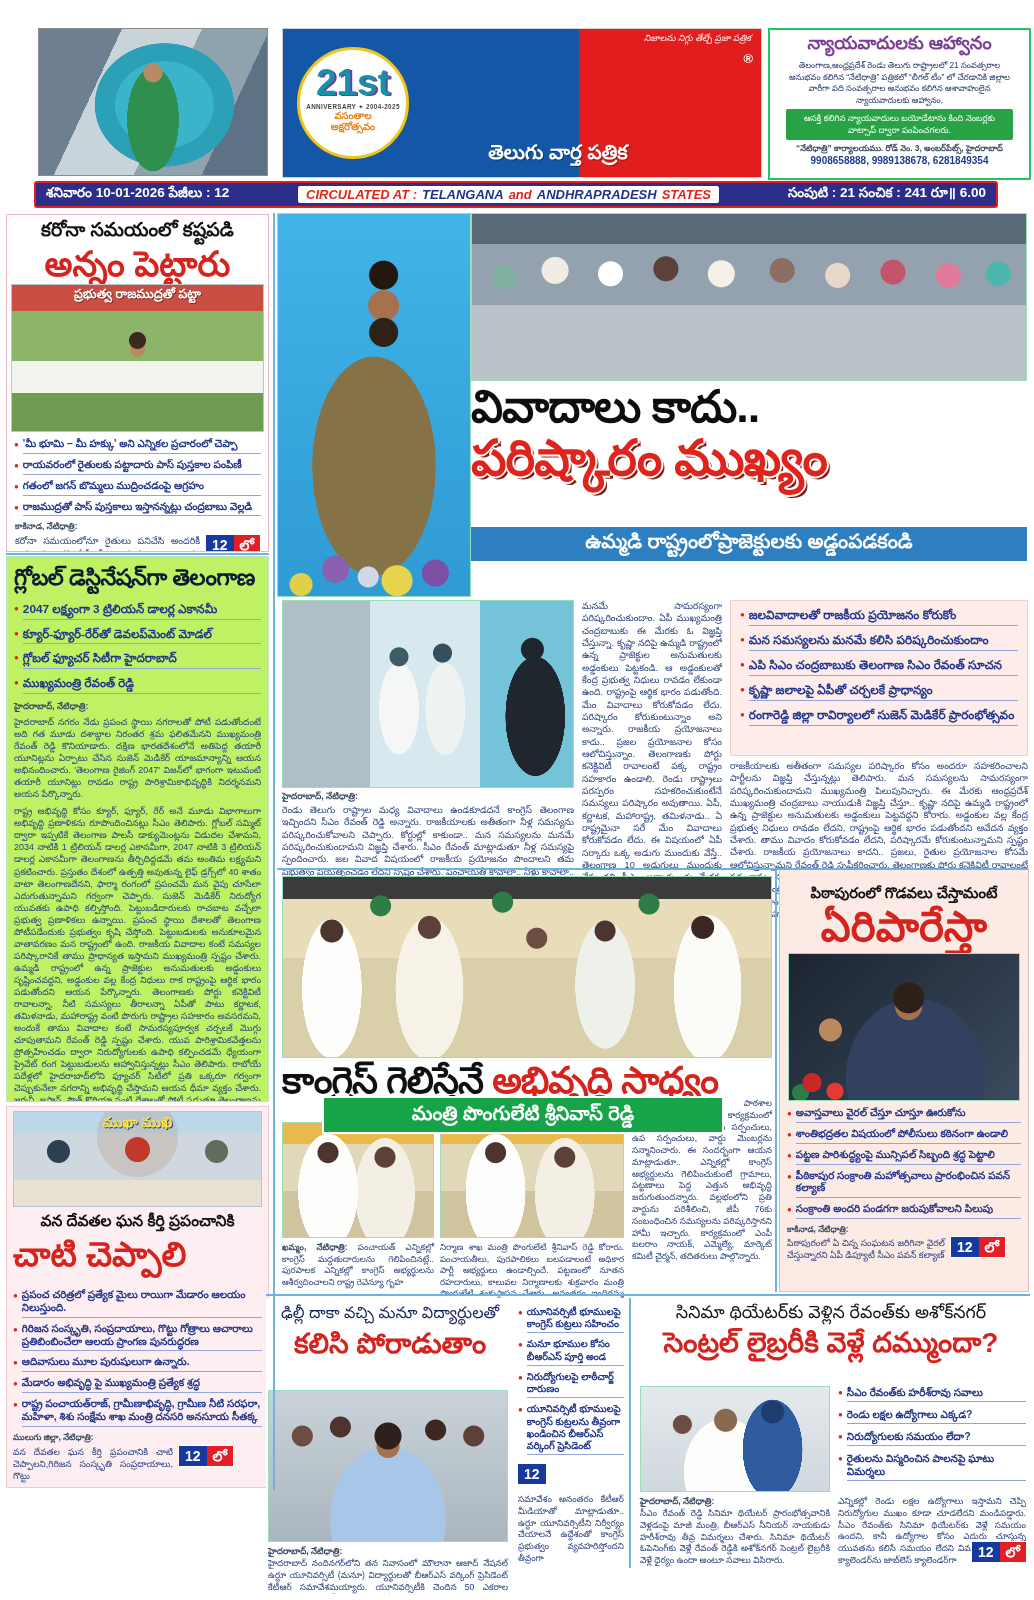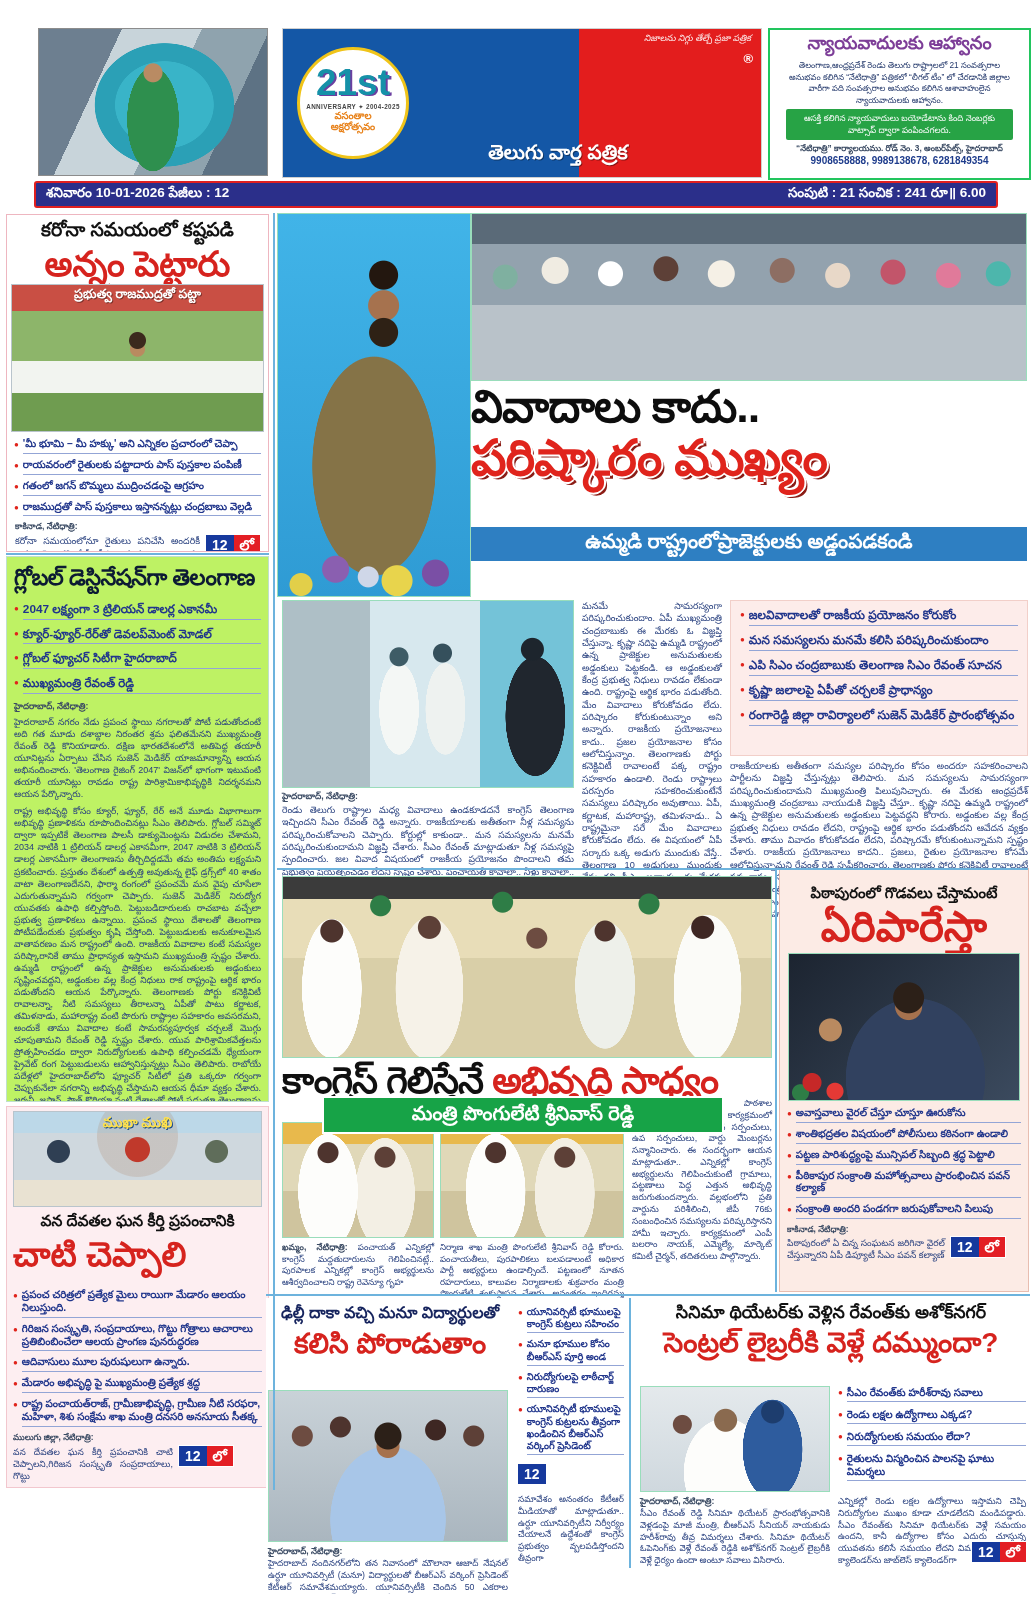--- a/index.html
+++ b/index.html
@@ -182,40 +182,40 @@
       radial-gradient(circle at 52% 30%,#2c2018 0 15px,transparent 16px),
       radial-gradient(circle at 52% 36%,#a6724e 0 13px,transparent 14px),
       radial-gradient(ellipse 70px 80px at 55% 85%,#31415f 0 99%,transparent 100%),
       linear-gradient(135deg,#1c2430,#3b4a5e)}
   #pawan .bls{margin-top:6px;font-size:10.3px}
   #pawan .bls .bl{margin-bottom:5px}
   #pawan .dl{font-size:8.4px;margin-top:2px}
   #pawan .bd{font-size:9px;width:158px}
   
   #ktr{left:266px;top:1298px;width:360px;height:296px;background:#fff;overflow:hidden}
-  #ktr .k{position:absolute;left:2px;top:6px;width:244px;text-align:center;font-size:16px;font-weight:bold;color:#16245e}
+  #ktr .k{position:absolute;left:2px;top:6px;width:244px;text-align:center;font-size:16px;font-weight:normal;color:#16245e}
   #ktr .h{position:absolute;left:2px;top:30px;width:244px;text-align:center;font-size:28px}
   #ktr .bls{position:absolute;left:252px;top:8px;width:106px;font-size:9.8px}
   #ktr .bls .bl{margin-bottom:5px}
   #ktr .kb{position:absolute;left:252px;top:166px}
   #ktr .b2{position:absolute;left:252px;top:196px;width:106px;height:96px;font-size:8.8px}
   #ktrphoto{position:absolute;left:2px;top:92px;width:240px;height:152px;border:1px solid #9db;overflow:hidden;background:
       radial-gradient(circle at 14% 30%,#6d4c41 0 10px,transparent 11px),
       radial-gradient(circle at 30% 24%,#4e342e 0 10px,transparent 11px),
       radial-gradient(circle at 70% 26%,#3e2723 0 10px,transparent 11px),
       radial-gradient(circle at 86% 30%,#5d4037 0 10px,transparent 11px),
       radial-gradient(circle at 50% 30%,#2c2018 0 13px,transparent 14px),
       radial-gradient(circle at 50% 37%,#a6724e 0 11px,transparent 12px),
       radial-gradient(ellipse 58px 74px at 50% 86%,#a8c6e8 0 99%,transparent 100%),
       linear-gradient(180deg,#c9d2d8,#aab6bf)}
   #ktr .cap{position:absolute;left:2px;top:248px;font-size:8.6px}
   #ktr .bd{position:absolute;left:2px;top:260px;width:240px;height:34px;font-size:8.8px}
   
   #harish{left:632px;top:1298px;width:398px;height:270px;background:#fff;overflow:hidden}
-  #harish .k{text-align:center;font-size:17.5px;font-weight:bold;color:#121212;margin-top:4px}
+  #harish .k{text-align:center;font-size:17.5px;font-weight:normal;color:#121212;margin-top:4px}
   #harish .h{text-align:center;font-size:28px;margin-top:1px}
   #hrphoto{position:absolute;left:8px;top:88px;width:190px;height:106px;border:1px solid #9db;overflow:hidden;background:
       radial-gradient(circle at 70% 24%,#1d3d6e 0 11px,transparent 12px),
       radial-gradient(ellipse 30px 50px at 70% 60%,#2e5c9e 0 99%,transparent 100%),
       radial-gradient(circle at 22% 36%,#6d4c41 0 9px,transparent 10px),
       radial-gradient(circle at 45% 32%,#8a6a4f 0 11px,transparent 12px),
       radial-gradient(ellipse 42px 54px at 45% 82%,#fdfdfb 0 99%,transparent 100%),
       linear-gradient(180deg,#e4e9ec,#cfd8de)}
   #harish .bls{position:absolute;left:206px;top:88px;width:188px;font-size:10.4px}
   #harish .bls .bl{margin-bottom:6px}
@@ -246,20 +246,27 @@
   <div class="abs" id="lawyer">
     <div class="lt">న్యాయవాదులకు ఆహ్వానం</div>
     <div class="lb">తెలంగాణ,ఆంధ్రప్రదేశ్ రెండు తెలుగు రాష్ట్రాలలో 21 సంవత్సరాల అనుభవం కలిగిన “నేటిధాత్రి” పత్రికలో “లీగల్ టీం” లో చేరడానికి జిల్లాల వారీగా పది సంవత్సరాల అనుభవం కలిగిన ఆశావాహులైన న్యాయవాదులకు ఆహ్వానం.</div>
     <div class="lg">ఆసక్తి కలిగిన న్యాయవాదులు బయోడేటాను కింది నెంబర్లకు వాట్సాప్ ద్వారా పంపించగలరు.</div>
     <div class="la">“నేటిధాత్రి” కార్యాలయము. రోడ్ నెం. 3, అంబర్‌పేట్స్, హైదరాబాద్</div>
     <div class="lp">9908658888, 9989138678, 6281849354</div>
   </div>
 
   <div class="abs" id="datebar">
     <span class="dtxt">శనివారం   10-01-2026   పేజీలు : 12</span>
+    <span class="circpill">
+      <span class="r">CIRCULATED AT :</span>
+      <span class="n">TELANGANA</span>
+      <span class="r">and</span>
+      <span class="n">ANDHRAPRADESH</span>
+      <span class="r">STATES</span>
+    </span>
     <span class="dtxt">సంపుటి : 21   సంచిక : 241  రూ॥ 6.00</span>
   </div>
 
   <div class="abs" id="a1">
     <div class="k">కరోనా సమయంలో కష్టపడి</div>
     <div class="h redhead">అన్నం పెట్టారు</div>
     <div class="a1photo">
       <div class="a1cap">ప్రభుత్వ రాజముద్రతో పట్టా</div>
     </div>
     <div class="bls">
@@ -457,21 +464,21 @@
           <span class="t">నిరుద్యోగులపై లాఠీచార్జ్ దారుణం</span>
         </div>
       <div class="bl">
           <span class="d">●</span>
           <span class="t">యూనివర్సిటీ భూములపై కాంగ్రెస్ కుట్రలను తీవ్రంగా ఖండించిన బీఆర్ఎస్ వర్కింగ్ ప్రెసిడెంట్</span>
         </div>
     </div>
     <span class="badge kb">
         <span class="b1">12</span>
       </span>
-    <div class="jc b2">సమావేశం అనంతరం కేటీఆర్ మీడియాతో మాట్లాడుతూ.. ఉర్దూ యూనివర్సిటీని నిర్వీర్యం చేయాలనే ఉద్దేశంతో కాంగ్రెస్ ప్రభుత్వం వ్బలపడిస్తోందని తీవ్రంగా</div>
+    <div class="jc b2">సమావేశం అనంతరం కేటీఆర్ మీడియాతో మాట్లాడుతూ.. ఉర్దూ యూనివర్సిటీని నిర్వీర్యం చేయాలనే ఉద్దేశంతో కాంగ్రెస్ ప్రభుత్వం వ్యవహరిస్తోందని తీవ్రంగా</div>
     <div id="ktrphoto"></div>
     <div class="cap dl">హైదరాబాద్, నేటిధాత్రి:</div>
     <div class="jc bd">హైదరాబాద్ నందినగర్‌లోని తన నివాసంలో మౌలానా ఆజాద్ నేషనల్ ఉర్దూ యూనివర్సిటీ (మనూ) విద్యార్థులతో బీఆర్ఎస్ వర్కింగ్ ప్రెసిడెంట్ కేటీఆర్ సమావేశమయ్యారు. యూనివర్సిటీకి చెందిన 50 ఎకరాల భూములపై కాంగ్రెస్ ప్రభుత్వం చేస్తున్న కుట్రలపై ఈ సందర్భంగా చర్చించారు.</div>
   </div>
 
   <div class="abs" id="harish">
     <div class="k">సినిమా థియేటర్‌కు వెళ్లిన రేవంత్‌కు అశోక్‌నగర్</div>
     <div class="h redhead">సెంట్రల్ లైబ్రరీకి వెళ్లే దమ్ముందా?</div>
     <div id="hrphoto"></div>
     <div class="bls">

